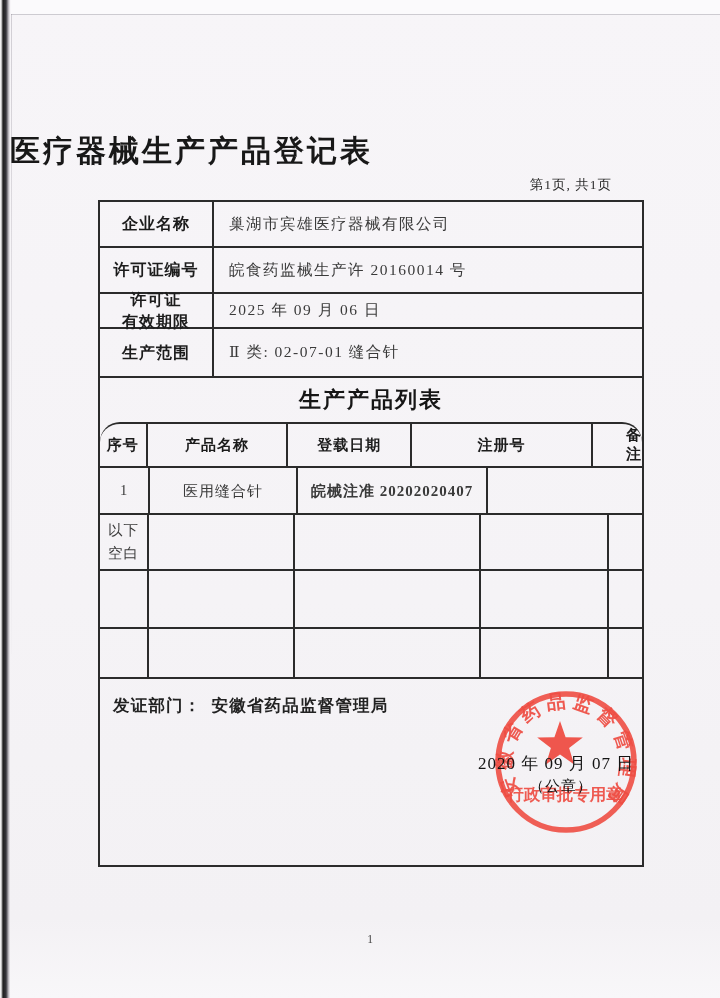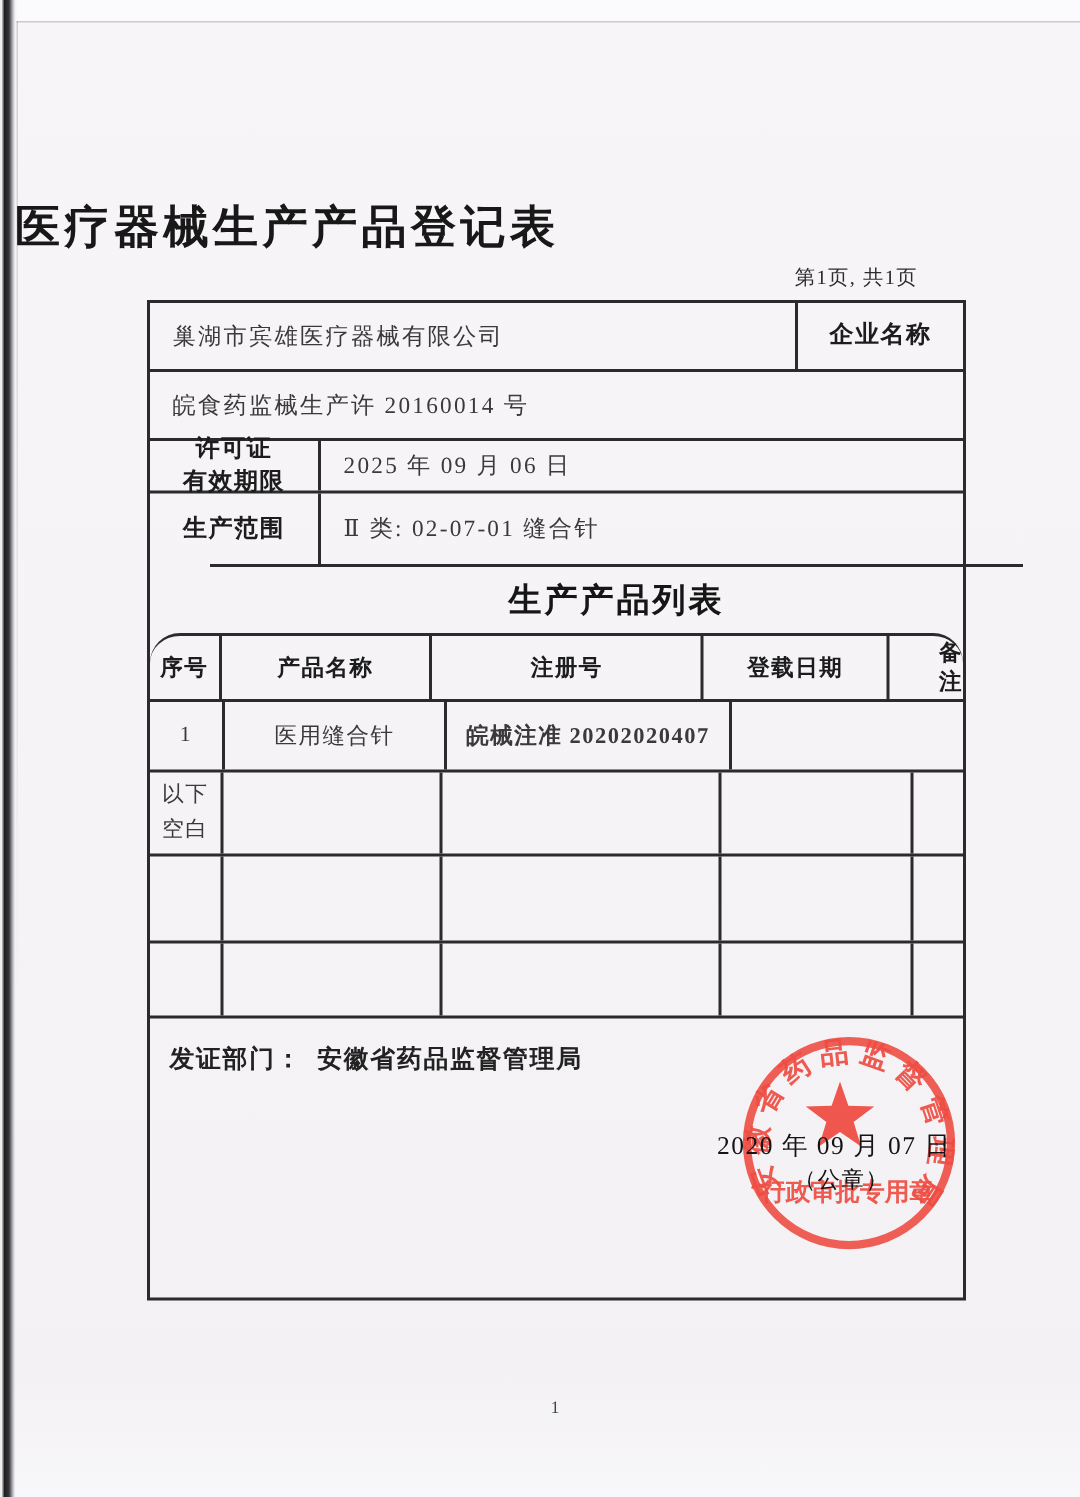--- a/index.html
+++ b/index.html
@@ -72,21 +72,21 @@
   .hdr .cell { justify-content: center; font-weight: bold; font-size: 15px;
                letter-spacing: 1px; color: #1c1c1c; }
   .prd .cell { justify-content: center; text-align: center; font-size: 15px;
                letter-spacing: 1px; color: #3a3a3a; white-space: pre-line; line-height: 1.6; }
   .prd .c-seq { font-size: 14.5px; }
 
   .r-info1 { height: 44px; }
   .r-info2 { height: 46px; }
   .r-info3 { height: 35px; }
   .r-info4 { height: 49px; }
-  .r-sect  { height: 46px; margin-left: 40px; }
+  .r-sect  { height: 46px; }
   .r-hdr   { height: 44px; border-radius: 20px; }
   .r-prd1  { height: 47px; }
   .r-prd2  { height: 56px; }
   .r-prd3  { height: 58px; }
   .r-prd4  { height: 50px; }
   .r-foot  { height: 188px; align-items: flex-start; }
 
   .issuer-line {
     padding: 16px 0 0 13px;
     font-size: 16.5px; font-weight: 600; letter-spacing: 1.2px; color: #222;
@@ -118,25 +118,26 @@
     <div class="paper-top-strip"></div>
     <div class="paper-top-edge"></div>
     <div class="paper-left-edge"></div>
 
     <h1 class="title">医疗器械生产产品登记表</h1>
     <div class="page-indicator">第1页, 共1页</div>
 
     <div class="doc-table">
 
       <div class="row r-info1">
+        <div class="cell c-label">企业名称</div>
         <div class="cell c-val">巢湖市宾雄医疗器械有限公司</div>
-        <div class="cell c-label">企业名称</div>
       </div>
 
       <div class="row r-info2">
+        <div class="cell c-label">许可证编号</div>
         <div class="cell c-val">皖食药监械生产许 20160014 号</div>
       </div>
 
       <div class="row r-info3">
         <div class="cell c-label">许可证
 有效期限</div>
         <div class="cell c-val">2025 年 09 月 06 日</div>
       </div>
 
       <div class="row r-info4">
@@ -144,22 +145,22 @@
         <div class="cell c-val">Ⅱ 类: 02-07-01 缝合针</div>
       </div>
 
       <div class="row r-sect">
         <div class="cell section-title-cell">生产产品列表</div>
       </div>
 
       <div class="row r-hdr hdr">
         <div class="cell c-seq">序号</div>
         <div class="cell c-name">产品名称</div>
+        <div class="cell c-date">登载日期</div>
         <div class="cell c-reg">注册号</div>
-        <div class="cell c-date">登载日期</div>
         <div class="cell c-rem">备注</div>
       </div>
 
       <div class="row r-prd1 prd">
         <div class="cell c-seq">1</div>
         <div class="cell c-name">医用缝合针</div>
         <div class="cell c-reg">皖械注准 20202020407</div>
         <div class="cell c-rem"></div>
       </div>
 

